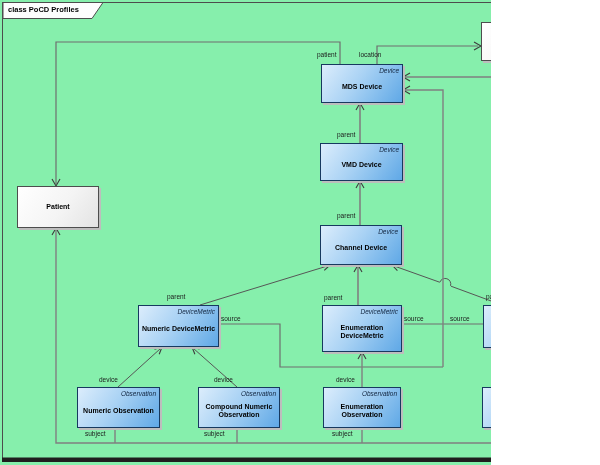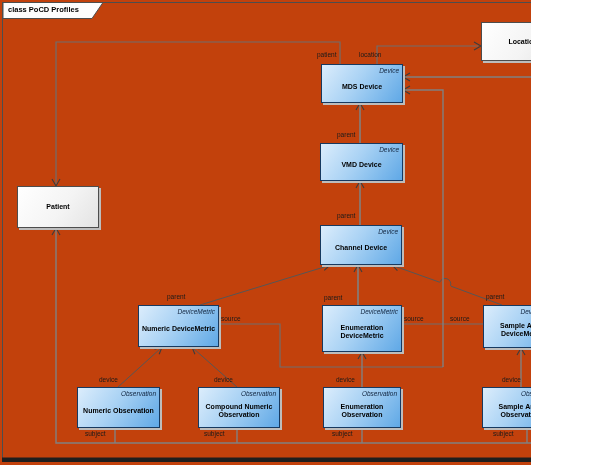--- a/index.html
+++ b/index.html
@@ -1,17 +1,17 @@
 <!DOCTYPE html>
 <html><head>
 <meta charset="utf-8">
 <style>
   html,body{margin:0;padding:0;}
   body{font-family:"Liberation Sans",sans-serif;background:#ffffff;}
-  #canvas{position:relative;width:491px;height:465px;background:#c2410c;overflow:hidden;padding-left:40px;}
+  #canvas{position:relative;width:491px;height:465px;background:#86efac;overflow:hidden;}
   #wires{position:absolute;left:0;top:0;z-index:1;}
   .node{position:absolute;z-index:2;border:1px solid #17395f;
         background:linear-gradient(125deg,#dcedfc 0%,#a9d2f4 45%,#5fa8e6 100%);
         box-shadow:2px 2px 0 #bdbdbd;display:flex;flex-direction:column;box-sizing:border-box;}
   .node.plain{border:1px solid #4d4d4d;background:linear-gradient(125deg,#ffffff 0%,#f4f4f4 55%,#e3e3e3 100%);}
   .stereo{font-size:6.5px;font-style:italic;color:#10233d;text-align:right;padding:2px 3px 0 0;line-height:7px;}
   .nname{flex:1;display:flex;align-items:center;justify-content:center;text-align:center;
          font-size:7px;font-weight:bold;color:#000;line-height:8px;padding:0 2px 3px 2px;}
   .plain .nname{padding:0 2px;}
   .rlabel{position:absolute;z-index:3;font-size:6.5px;color:#1a1a1a;line-height:7px;white-space:nowrap;}

